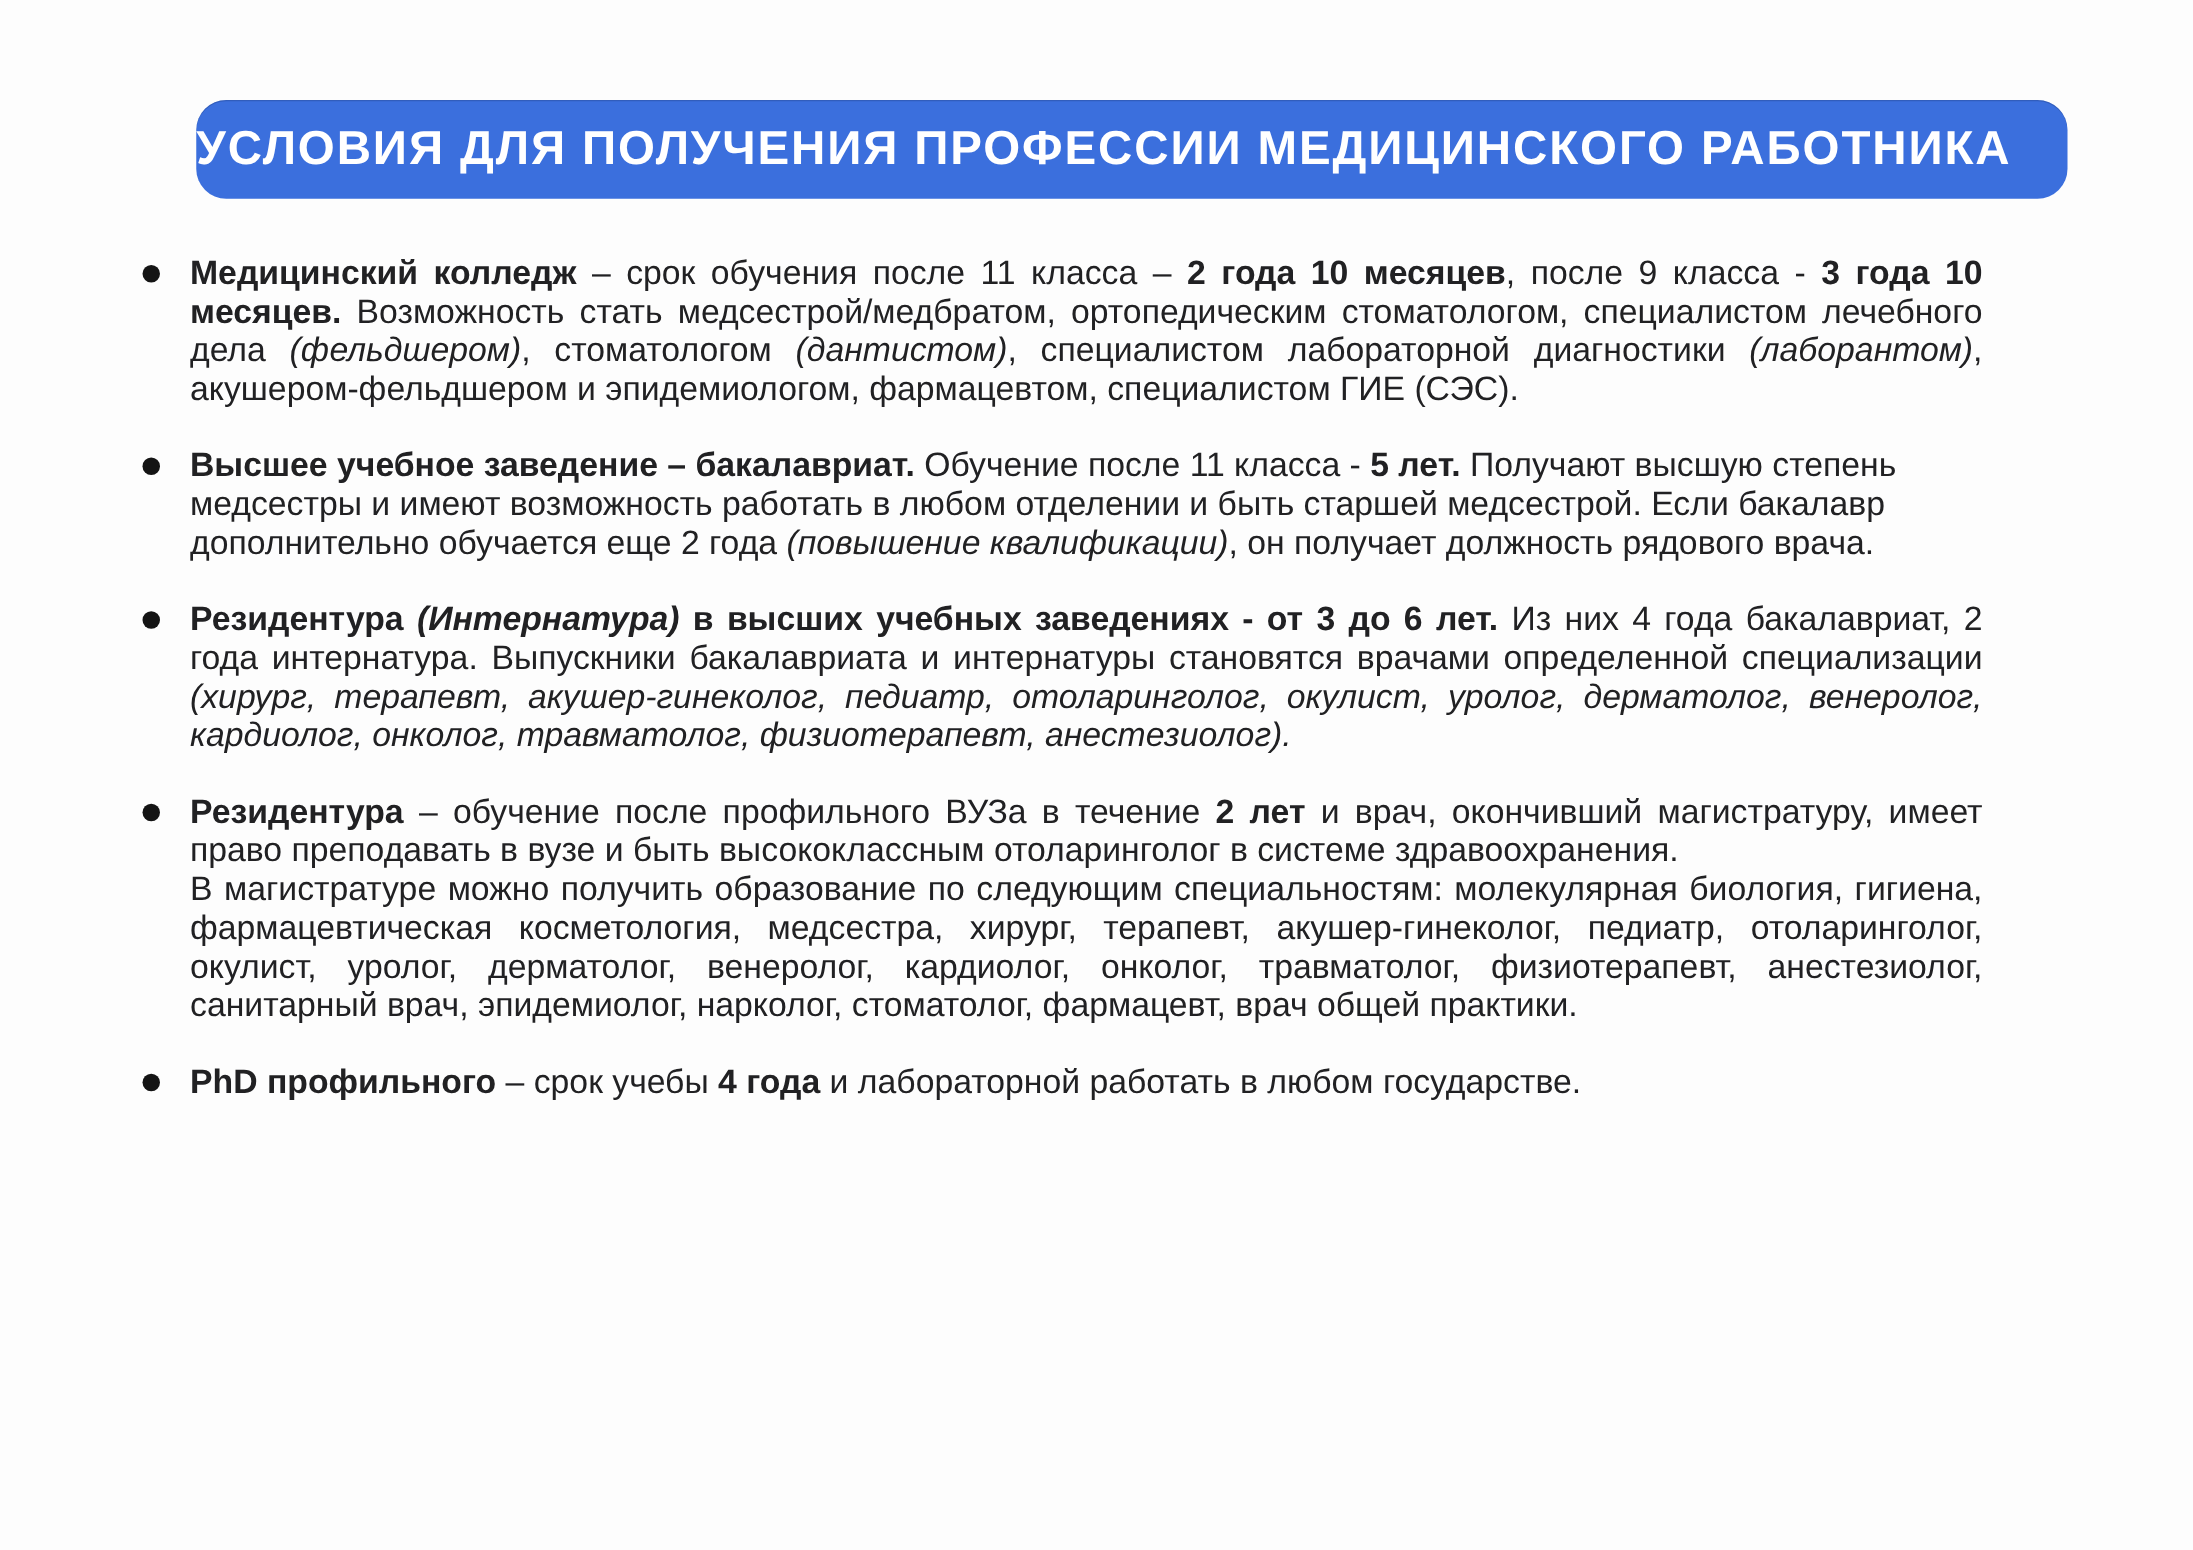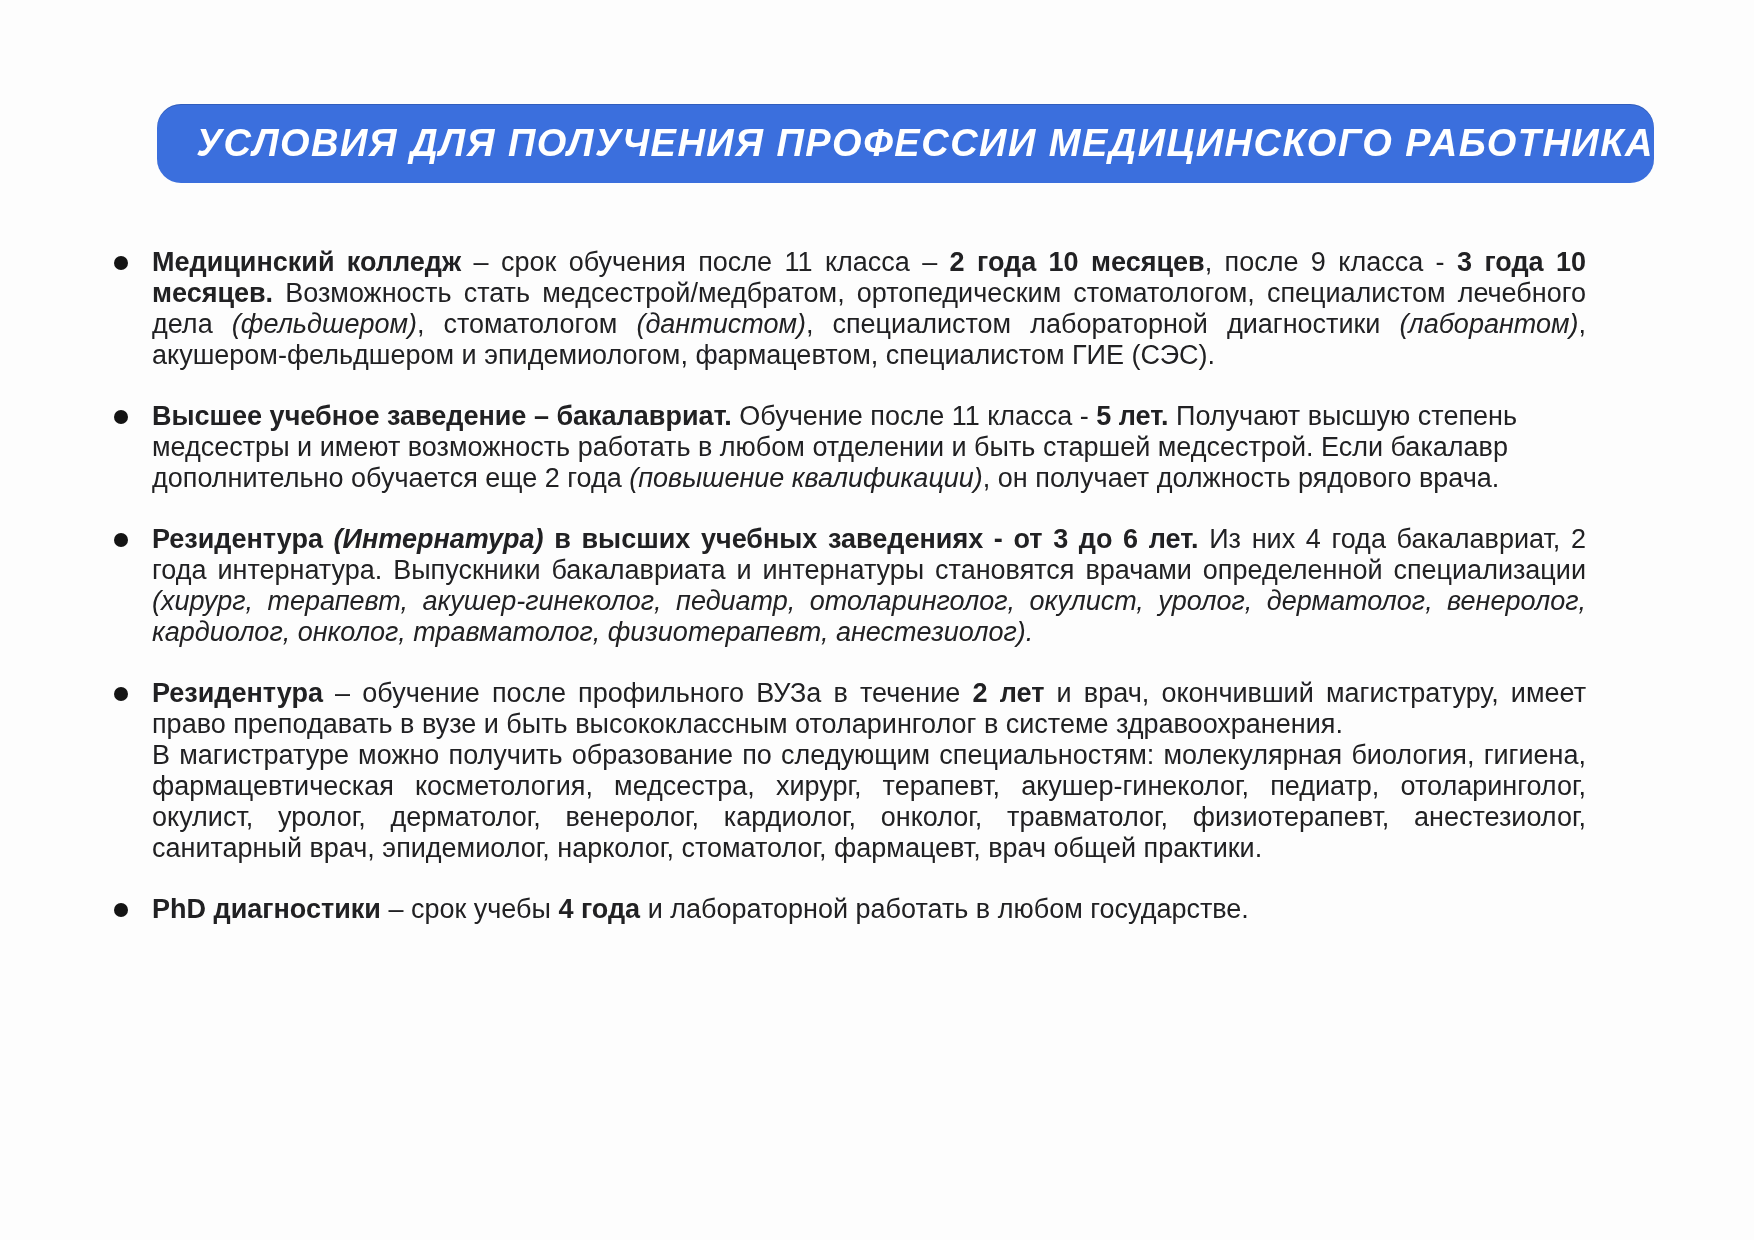--- a/index.html
+++ b/index.html
@@ -9,42 +9,41 @@
     font-family: "Liberation Sans", sans-serif;
   }
   .page {
     position: relative;
     width: 1754px;
     height: 1240px;
     background: #fdfdfd;
     overflow: hidden;
   }
   .banner {
-    margin: 104px 0 0 157px;
+    margin: 80px 0 0 157px;
     width: 1497px;
     height: 79px;
     background: var(--banner-color, #3b6fdd);
     border-radius: 24px;
     display: flex;
     align-items: center;
-    justify-content: flex-end;
+    justify-content: flex-start;
     box-shadow: 0 1px 0 rgba(20,40,90,.25) inset;
-    font-style: italic;
   }
   .banner h1 {
     margin: 0;
     color: #ffffff;
     font-size: 38px;
     font-weight: 700;
     letter-spacing: 1.5px;
     white-space: nowrap;
   }
   ul.bullets {
     list-style: none;
-    margin: 64px 0 0 0;
+    margin: 44px 0 0 0;
     padding: 0 168px 0 114px;
   }
   ul.bullets li.item {
     display: grid;
     grid-template-columns: 38px 1fr;
     margin: 0 0 30px 0;
   }
   .dot {
     width: 14px;
     height: 14px;
@@ -94,17 +93,17 @@
       <li class="item">
         <span class="dot"></span>
         <div class="content">
           <p class="justify"><span class="b">Резидентура</span><span> – обучение после профильного ВУЗа в течение </span><span class="b">2 лет</span><span> и врач, окончивший магистратуру, имеет право преподавать в вузе и быть высококлассным отоларинголог в системе здравоохранения.</span></p>
           <p class="justify"><span>В магистратуре можно получить образование по следующим специальностям: молекулярная биология, гигиена, фармацевтическая косметология, медсестра, хирург, терапевт, акушер-гинеколог, педиатр, отоларинголог, окулист, уролог, дерматолог, венеролог, кардиолог, онколог, травматолог, физиотерапевт, анестезиолог, санитарный врач,  эпидемиолог, нарколог, стоматолог, фармацевт, врач общей практики.</span></p>
         </div>
       </li>
       <li class="item">
         <span class="dot"></span>
         <div class="content">
-          <p><span class="b">PhD диагностики</span><span> – срок учебы </span><span class="b">4 года</span><span> и лабораторной  работать в любом государстве.</span></p>
+          <p><span class="b">PhD профильного</span><span> – срок учебы </span><span class="b">4 года</span><span> и лабораторной  работать в любом государстве.</span></p>
         </div>
       </li>
     </ul>
 </div>
 
 </body></html>

